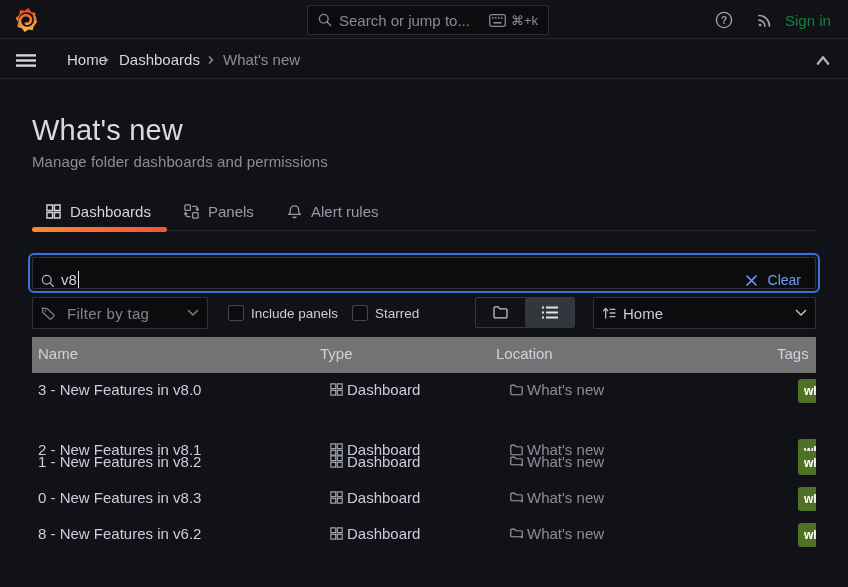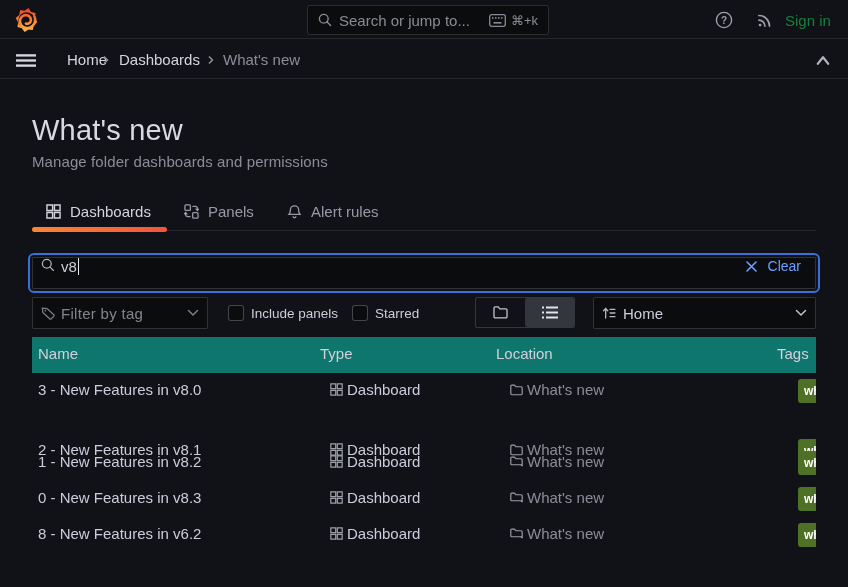--- a/index.html
+++ b/index.html
@@ -30,43 +30,43 @@
 
 
 #tabsline { position:absolute; left:32px; top:230px; width:784px; height:1px; background:rgba(204,204,220,0.11); }
 .tab { position:absolute; top:203px; display:flex; align-items:center; gap:9px; font-size:15px; }
 #tab1 { left:46px; color:#d3d4de; }
 #tab2 { left:184px; color:rgba(204,204,220,0.72); }
 #tab3 { left:287px; color:rgba(204,204,220,0.72); }
 #tabunderline { position:absolute; left:32px; top:227px; width:135px; height:5px; border-radius:2.5px; background:linear-gradient(90deg,#fd8531,#f4543e); }
 
 
-#searchinput { position:absolute; left:32px; top:257px; width:784px; height:32px; background:#0b0c0e; border:1px solid rgba(204,204,220,0.2); border-radius:2px; outline:2px solid #3871dc; outline-offset:2px; display:flex; align-items:flex-start; padding:0 8px; }
+#searchinput { position:absolute; left:32px; top:257px; width:784px; height:32px; background:#0b0c0e; border:1px solid rgba(204,204,220,0.2); border-radius:2px; outline:2px solid #3871dc; outline-offset:2px; display:flex; align-items:flex-end; padding:0 8px; }
 #searchinput .q { margin-left:6px; font-size:15px; color:#ccccdc; }
 #cursor { width:1.5px; height:17px; background:#e8e8ee; margin-left:1px; }
 #clearbtn { margin-left:auto; margin-right:6px; display:flex; align-items:center; gap:11px; color:#6e9fff; font-size:14px; }
 
 
 .selectbox { position:absolute; top:297px; height:32px; background:#0b0c0e; border:1px solid rgba(204,204,220,0.2); border-radius:2px; display:flex; align-items:center; padding:0 8px; font-size:15px; }
 #tagfilter { left:32px; width:176px; color:rgba(204,204,220,0.62); letter-spacing:0.3px; }
-#tagfilter .lbl { margin-left:6px; }
+#tagfilter .lbl { margin-left:12px; }
 #tagfilter .chev { margin-left:auto; }
 #sortbox { left:593px; width:223px; color:#ccccdc; }
 #sortbox .lbl { margin-left:7px; }
 #sortbox .chev { margin-left:auto; }
 .checkwrap { position:absolute; top:305px; display:flex; align-items:center; gap:7px; font-size:13.5px; font-weight:500; color:#ccccdc; }
 #check1 { left:228px; }
 #check2 { left:352px; }
 .cbox { width:16px; height:16px; background:#0b0c0e; border:1px solid rgba(204,204,220,0.30); border-radius:3px; }
 #viewtoggle { position:absolute; left:475px; top:297px; width:100px; height:31px; border:1px solid rgba(204,204,220,0.2); border-radius:2px; display:flex; }
 #viewtoggle .seg { flex:1; display:flex; align-items:center; justify-content:center; }
 #viewtoggle .seg.sel { background:#34363d; border-radius:2px; }
 
 
-#thead { position:absolute; left:32px; top:337px; width:784px; height:36px; background:#0f766e; font-size:15px; }
+#thead { position:absolute; left:32px; top:337px; width:784px; height:36px; background:#737373; font-size:15px; }
 #thead .h { position:absolute; top:8px; color:#d0d1dc; }
 .trow { position:absolute; left:32px; width:784px; height:36px; font-size:15px; overflow:hidden; }
 .cell { position:absolute; top:8px; height:17px; line-height:17px; }
 .cname { left:6px; color:#ccccdc; }
 .ctype { left:298px; color:#ccccdc; display:flex; align-items:center; gap:4px; }
 .cloc  { left:478px; color:rgba(204,204,220,0.65); display:flex; align-items:center; gap:4px; }
 .ctag  { position:absolute; left:766px; top:6px; height:24px; padding:4px 6px; background:#4e7125; color:#fff; font-size:12px; font-weight:700; border-radius:3px; line-height:16px; white-space:nowrap; }
 </style>
 </head>
 <body>

